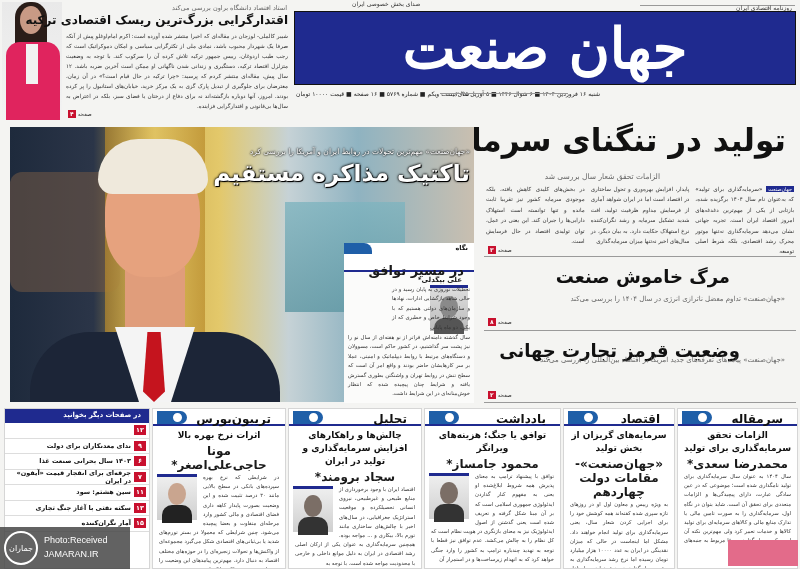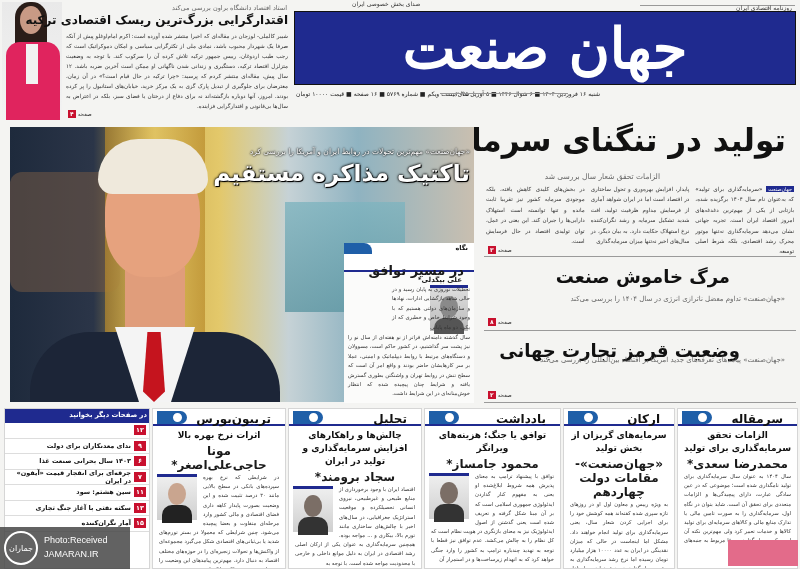--- a/index.html
+++ b/index.html
@@ -93,21 +93,21 @@
   .col-photo .b { position:absolute; left:5px; top:28px; width:30px; height:18px; border-radius:10px 10px 0 0; background:#333; }
 
   .c1 { left: 677px; width: 121px; }
   .c2 { left: 563px; width: 112px; }
   .c3 { left: 424px; width: 137px; }
   .c4 { left: 288px; width: 134px; }
   .c5 { left: 152px; width: 134px; }
 
   
   .others { left: 4px; top: 408px; width: 146px; height: 161px; background: #fff; border: 1px solid #d6d6d6; }
-  .others-head { height: 14px; background: #1f2a8f; color: #fff; font-size: 6.8px; font-weight: bold; padding: 2px 2px; text-align: right; }
+  .others-head { height: 14px; background: #1f2a8f; color: #fff; font-size: 6.8px; font-weight: bold; padding: 2px 8px; text-align: right; }
   .others-item { display: flex; flex-direction: row; align-items: center; gap: 3px; height: 15.5px; border-bottom: 1px solid #ddd; padding: 0 3px; font-size: 6.5px; font-weight: bold; color: #111; }
   .others-item .num { background: #c8102e; color: #fff; font-size: 6.5px; padding: 0 2px; min-width: 12px; text-align: center; line-height: 10px; }
 
   .watermark { left: 0; top: 527px; width: 130px; height: 42px; background: rgba(70,70,70,.85); direction: ltr; }
   .wm-logo { position: absolute; left: 4px; top: 4px; width: 34px; height: 34px; border-radius: 50%; border: 2px solid #fff; color: #fff; font-size: 8px; display: flex; align-items: center; justify-content: center; }
   .wm-text { position: absolute; left: 44px; top: 6px; font-family: "Liberation Sans", sans-serif; font-size: 9px; color: #fff; line-height: 14px; }
 
   .pink-ad { left: 728px; top: 540px; width: 70px; height: 26px; background: #e36b8a; }
 </style>
 </head>
@@ -205,21 +205,21 @@
   </div>
   <div class="col-title">الزامات تحقق سرمایه‌گذاری برای تولید</div>
   <div class="col-author">محمدرضا سعدی*</div>
   <div class="col-body">سال ۱۴۰۴ به عنوان سال سرمایه‌گذاری برای تولید نامگذاری شده است؛ موضوعی که در عین سادگی عبارت، دارای پیچیدگی‌ها و الزامات متعددی برای تحقق آن است. شاید بتوان در نگاه اول، سرمایه‌گذاری را به صورت تامین مالی یا تدارک منابع مالی و کالاهای سرمایه‌ای برای تولید کالاها و خدمات تعبیر کرد ولی مهم‌ترین نکته آن است که سرمایه‌گذاری صرفا مربوط به جنبه‌های مالی تولید نبوده و</div>
 </div>
 
 <div class="abs col c2">
   <div class="col-head">
     <div class="pill"></div>
       <div class="logo"></div>
-    <div class="label">ارکان</div>
+    <div class="label">اقتصاد</div>
   </div>
   <div class="col-title">سرمایه‌های گریزان از بخش تولید</div>
   <div class="col-author">«جهان‌صنعت»- مقامات دولت چهاردهم</div>
   <div class="col-body">به ویژه رییس و معاون اول او در روزهای تازه سپری شده کفته‌اند همه کوشش خود را برای اجرایی کردن شعار سال، یعنی سرمایه‌گذاری برای تولید انجام خواهند داد. مشکل اما اینجاست در حالی که میزان نقدینگی در ایران به عدد ۱۰۰۰۰ هزار میلیارد تومان رسیده اما نرخ رشد سرمایه‌گذاری به ویژه سرمایه‌گذاری در بخش تولید بسیار نازل است و فعالان اقتصادی دنبال تامین سرمایه‌اند. دلایل رشد سرمایه‌گذاری در بخش</div>
 </div>
 
 <div class="abs col c3">
   <div class="col-head">
     <div class="pill"></div>
       <div class="logo"></div>

